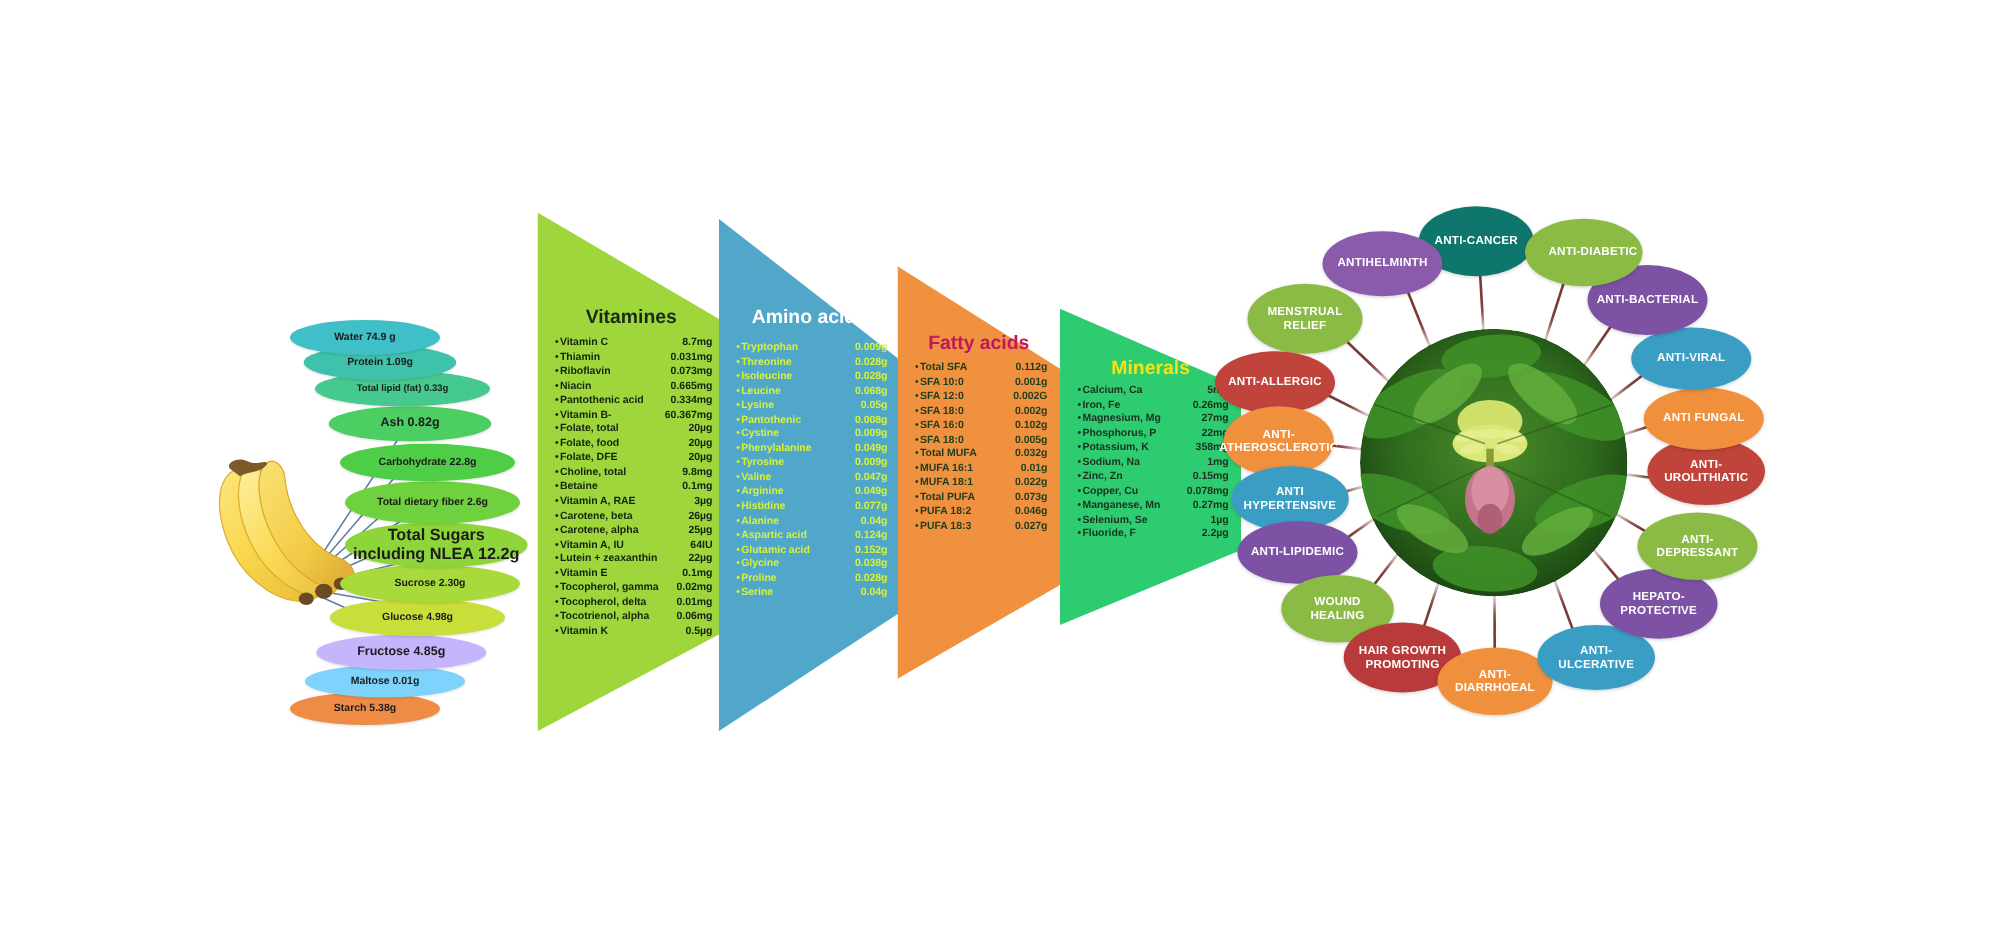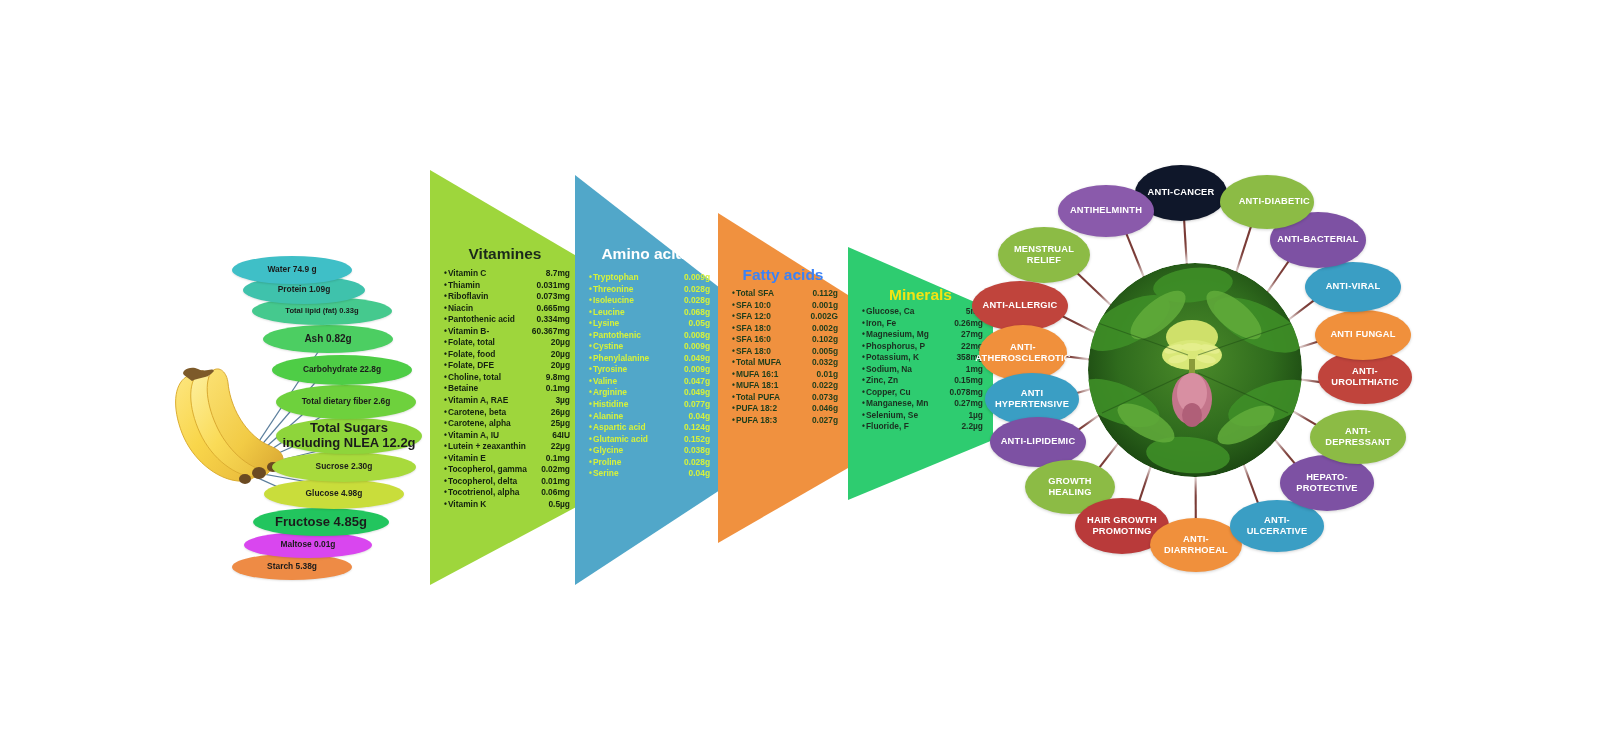--- a/index.html
+++ b/index.html
@@ -108,24 +108,24 @@
       </div>
       <div class="pill" style="left: 276px; top: 418px; width: 146px; height: 36px; background: rgb(142, 213, 59); font-size: 13px; z-index: 34;">
         <span>Total Sugars including NLEA 12.2g</span>
       </div>
       <div class="pill" style="left: 272px; top: 452px; width: 144px; height: 30px; background: rgb(168, 218, 60); font-size: 8.4px; z-index: 33;">
         <span>Sucrose 2.30g</span>
       </div>
       <div class="pill" style="left: 264px; top: 479px; width: 140px; height: 30px; background: rgb(201, 221, 59); font-size: 8.4px; z-index: 32;">
         <span>Glucose 4.98g</span>
       </div>
-      <div class="pill" style="left: 253px; top: 508px; width: 136px; height: 28px; background: #22c55e; font-size: 13px; z-index: 31;">
+      <div class="pill" style="left: 253px; top: 508px; width: 136px; height: 28px; background: #c4b5fd; font-size: 10px; z-index: 31;">
         <span>Fructose 4.85g</span>
       </div>
-      <div class="pill" style="left: 244px; top: 532px; width: 128px; height: 26px; background: #d946ef; font-size: 8.4px; z-index: 30; justify-content: center;">
+      <div class="pill" style="left: 244px; top: 532px; width: 128px; height: 26px; background: #7dd3fc; font-size: 8.4px; z-index: 30; justify-content: center;">
         <span>Maltose 0.01g</span>
       </div>
       <div class="pill" style="left: 232px; top: 554px; width: 120px; height: 26px; background: rgb(238, 139, 69); font-size: 8.4px; z-index: 29;">
         <span>Starch 5.38g</span>
       </div>
     </div>
 </div>
 
 <div id="funnels">
     <div class="funnel" style="left: 0px; width: 150px;">
@@ -341,21 +341,21 @@
             <span class="vl">0.04g</span>
           </div>
         </div>
       </div>
     </div>
     <div class="funnel" style="left: 288px; width: 130px;">
       <svg class="shape" viewBox="0 0 130 743" preserveAspectRatio="none">
         <path d="M0,213 L130,295 L130,468 L0,543 Z" fill="#f0913f"></path>
       </svg>
       <div class="content">
-        <div class="fn-title" style="top: 266px; color: #3b82f6;">Fatty acids</div>
+        <div class="fn-title" style="top: 266px; color: #be185d;">Fatty acids</div>
         <div class="fn-list" style="top: 288px; color: rgb(30, 61, 28); padding: 0px 10px 0px 14px; box-sizing: border-box;">
           <div class="fn-row">
             <span style="margin-right: 1px;">•</span>
             <span class="nm">Total SFA</span>
             <span class="vl">0.112g</span>
           </div>
           <div class="fn-row">
             <span style="margin-right: 1px;">•</span>
             <span class="nm">SFA 10:0</span>
             <span class="vl">0.001g</span>
@@ -415,21 +415,21 @@
     </div>
     <div class="funnel" style="left: 418px; width: 145px;">
       <svg class="shape" viewBox="0 0 145 743" preserveAspectRatio="none">
         <path d="M0,247 L145,310 L145,440 L0,500 Z" fill="#2ecc70"></path>
       </svg>
       <div class="content">
         <div class="fn-title" style="top: 286px; color: rgb(242, 228, 20);">Minerals</div>
         <div class="fn-list" style="top: 306px; color: rgb(27, 48, 32); padding: 0px 10px 0px 14px; box-sizing: border-box;">
           <div class="fn-row">
             <span style="margin-right: 1px;">•</span>
-            <span class="nm">Glucose, Ca</span>
+            <span class="nm">Calcium, Ca</span>
             <span class="vl">5mg</span>
           </div>
           <div class="fn-row">
             <span style="margin-right: 1px;">•</span>
             <span class="nm">Iron, Fe</span>
             <span class="vl">0.26mg</span>
           </div>
           <div class="fn-row">
             <span style="margin-right: 1px;">•</span>
             <span class="nm">Magnesium, Mg</span>
@@ -544,21 +544,21 @@
       <g stroke="#1c4a12" stroke-width="1.1" opacity=".5" fill="none">
         <path d="M10,60 L100,92"></path>
           <path d="M204,60 L110,92"></path>
         <path d="M14,150 L100,110"></path>
           <path d="M200,150 L110,110"></path>
       </g>
     </svg>
   </div>
 
   <div id="wheel-nodes">
-      <div class="node" style="left: 155px; top: 10px; width: 92px; height: 56px; background: #0f172a;">
+      <div class="node" style="left: 155px; top: 10px; width: 92px; height: 56px; background: #0f766e;">
         <span>ANTI-CANCER</span>
       </div>
       <div class="node" style="left: 78px; top: 30px; width: 96px; height: 52px; background: rgb(138, 90, 171);">
         <span>ANTIHELMINTH</span>
       </div>
       <div class="node" style="left: 18px; top: 72px; width: 92px; height: 56px; background: rgb(140, 187, 69);">
         <span>MENSTRUAL RELIEF</span>
       </div>
       <div class="node" style="left: -8px; top: 126px; width: 96px; height: 50px; background: rgb(192, 68, 60);">
         <span>ANTI-ALLERGIC</span>
@@ -566,21 +566,21 @@
       <div class="node" style="left: -1px; top: 170px; width: 88px; height: 56px; background: rgb(240, 144, 60);">
         <span>ANTI-ATHEROSCLEROTIC</span>
       </div>
       <div class="node" style="left: 5px; top: 218px; width: 94px; height: 52px; background: rgb(58, 158, 196);">
         <span>ANTI HYPERTENSIVE</span>
       </div>
       <div class="node" style="left: 10px; top: 262px; width: 96px; height: 50px; background: rgb(125, 81, 163);">
         <span>ANTI-LIPIDEMIC</span>
       </div>
       <div class="node" style="left: 45px; top: 305px; width: 90px; height: 54px; background: rgb(140, 187, 69);">
-        <span>GROWTH HEALING</span>
+        <span>WOUND HEALING</span>
       </div>
       <div class="node" style="left: 95px; top: 343px; width: 94px; height: 56px; background: rgb(185, 58, 58);">
         <span>HAIR GROWTH PROMOTING</span>
       </div>
       <div class="node" style="left: 170px; top: 363px; width: 92px; height: 54px; background: rgb(240, 144, 60);">
         <span>ANTI-DIARRHOEAL</span>
       </div>
       <div class="node" style="left: 250px; top: 345px; width: 94px; height: 52px; background: rgb(58, 158, 196);">
         <span>ANTI-ULCERATIVE</span>
       </div>

